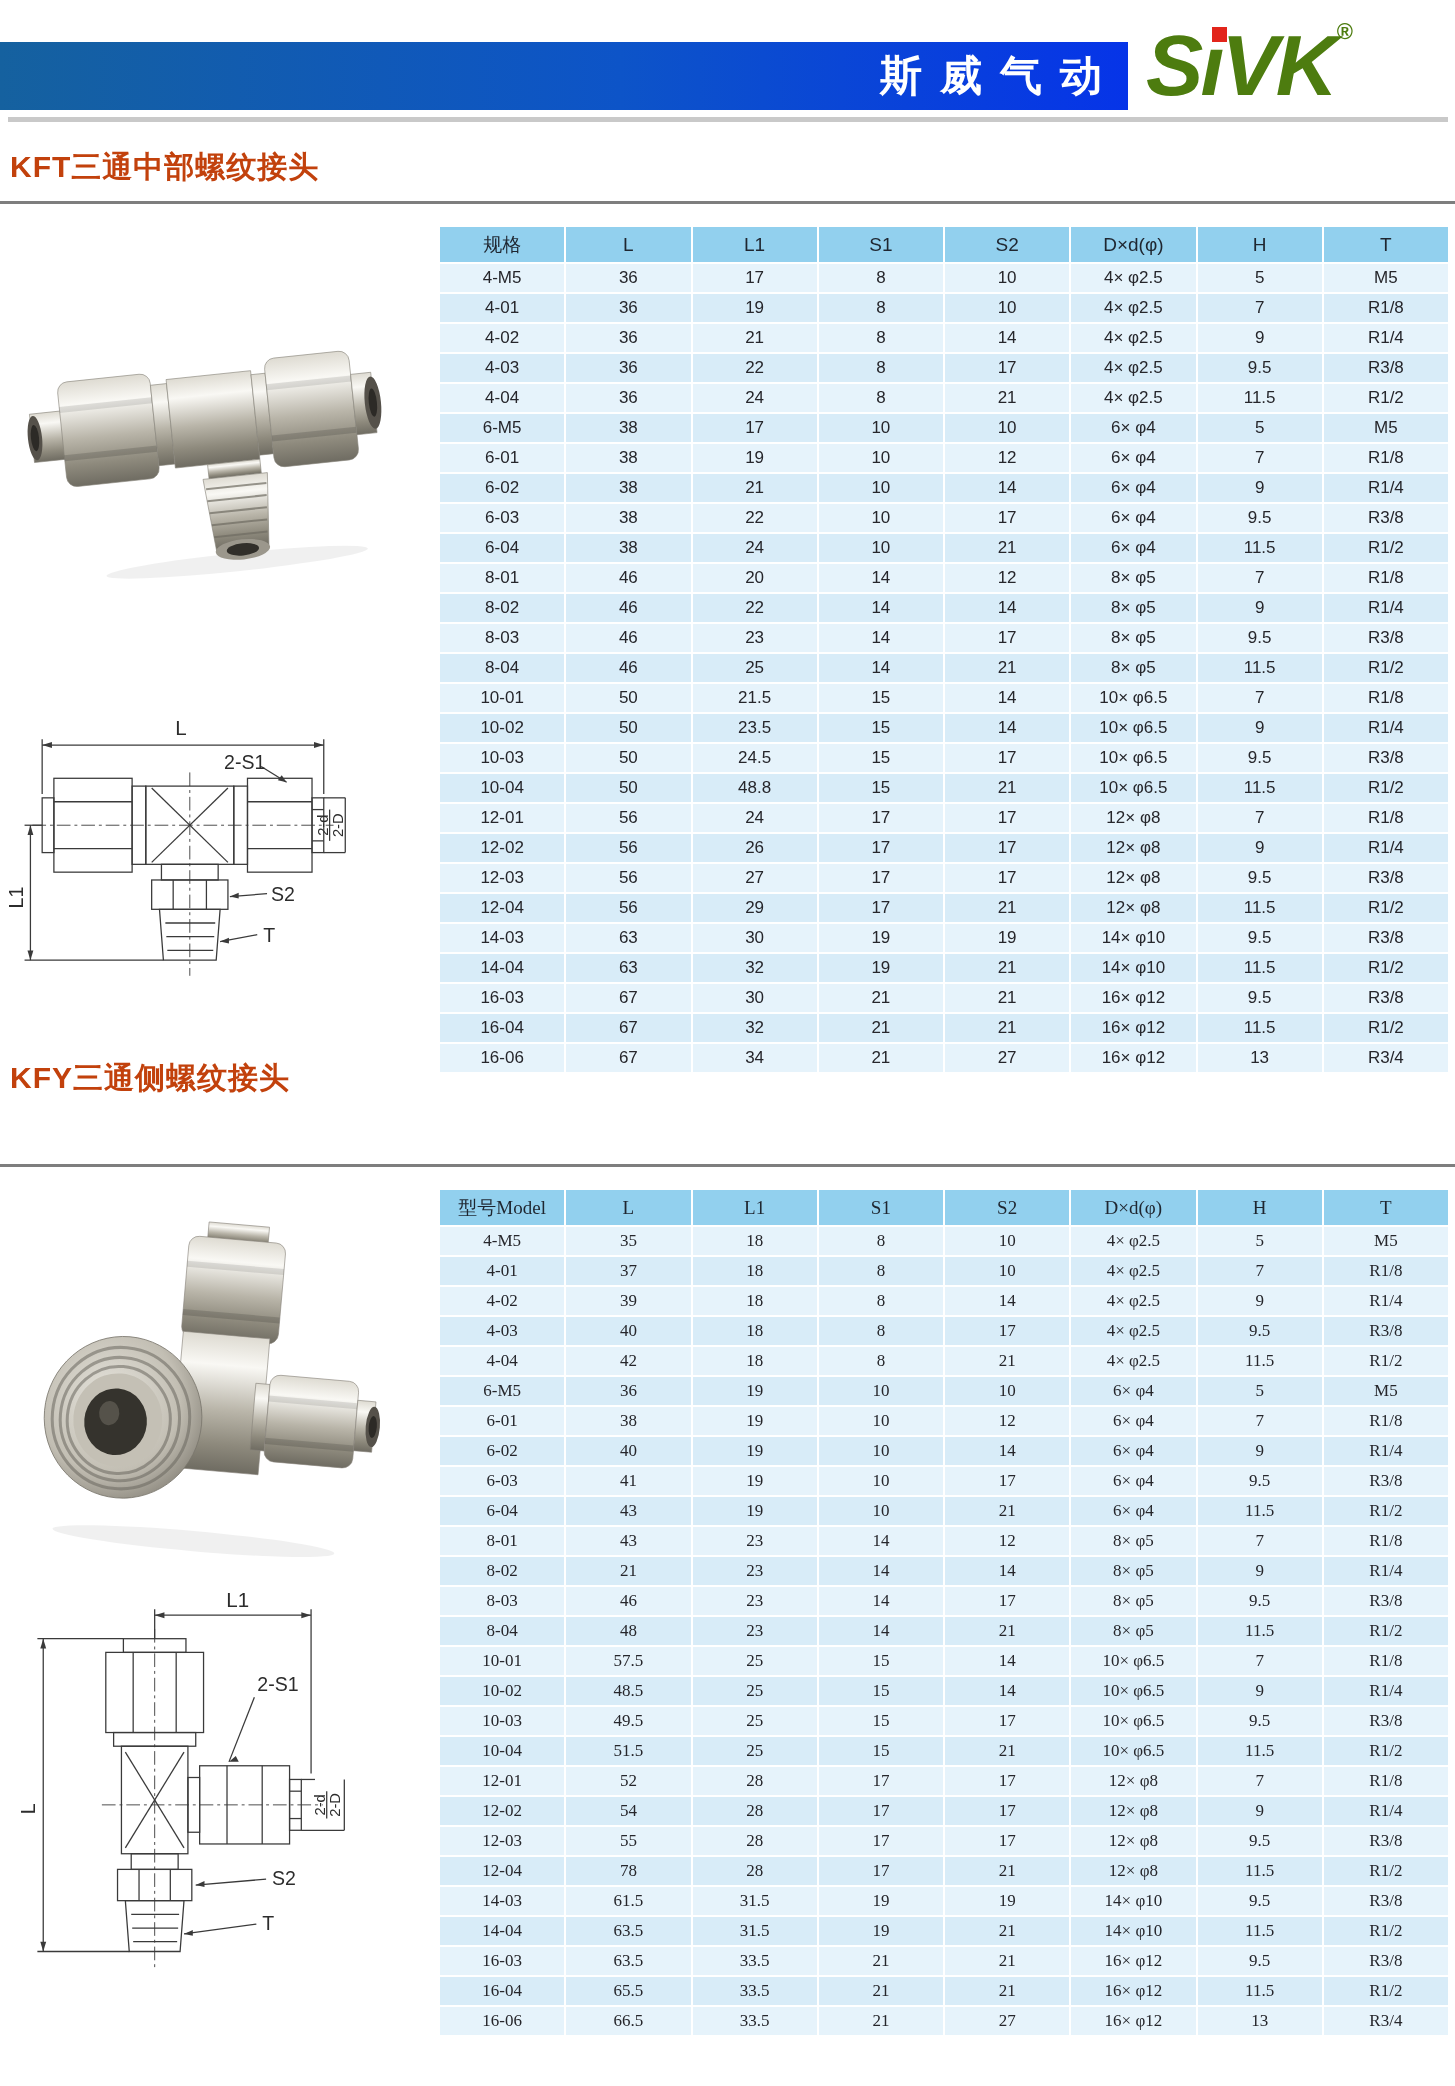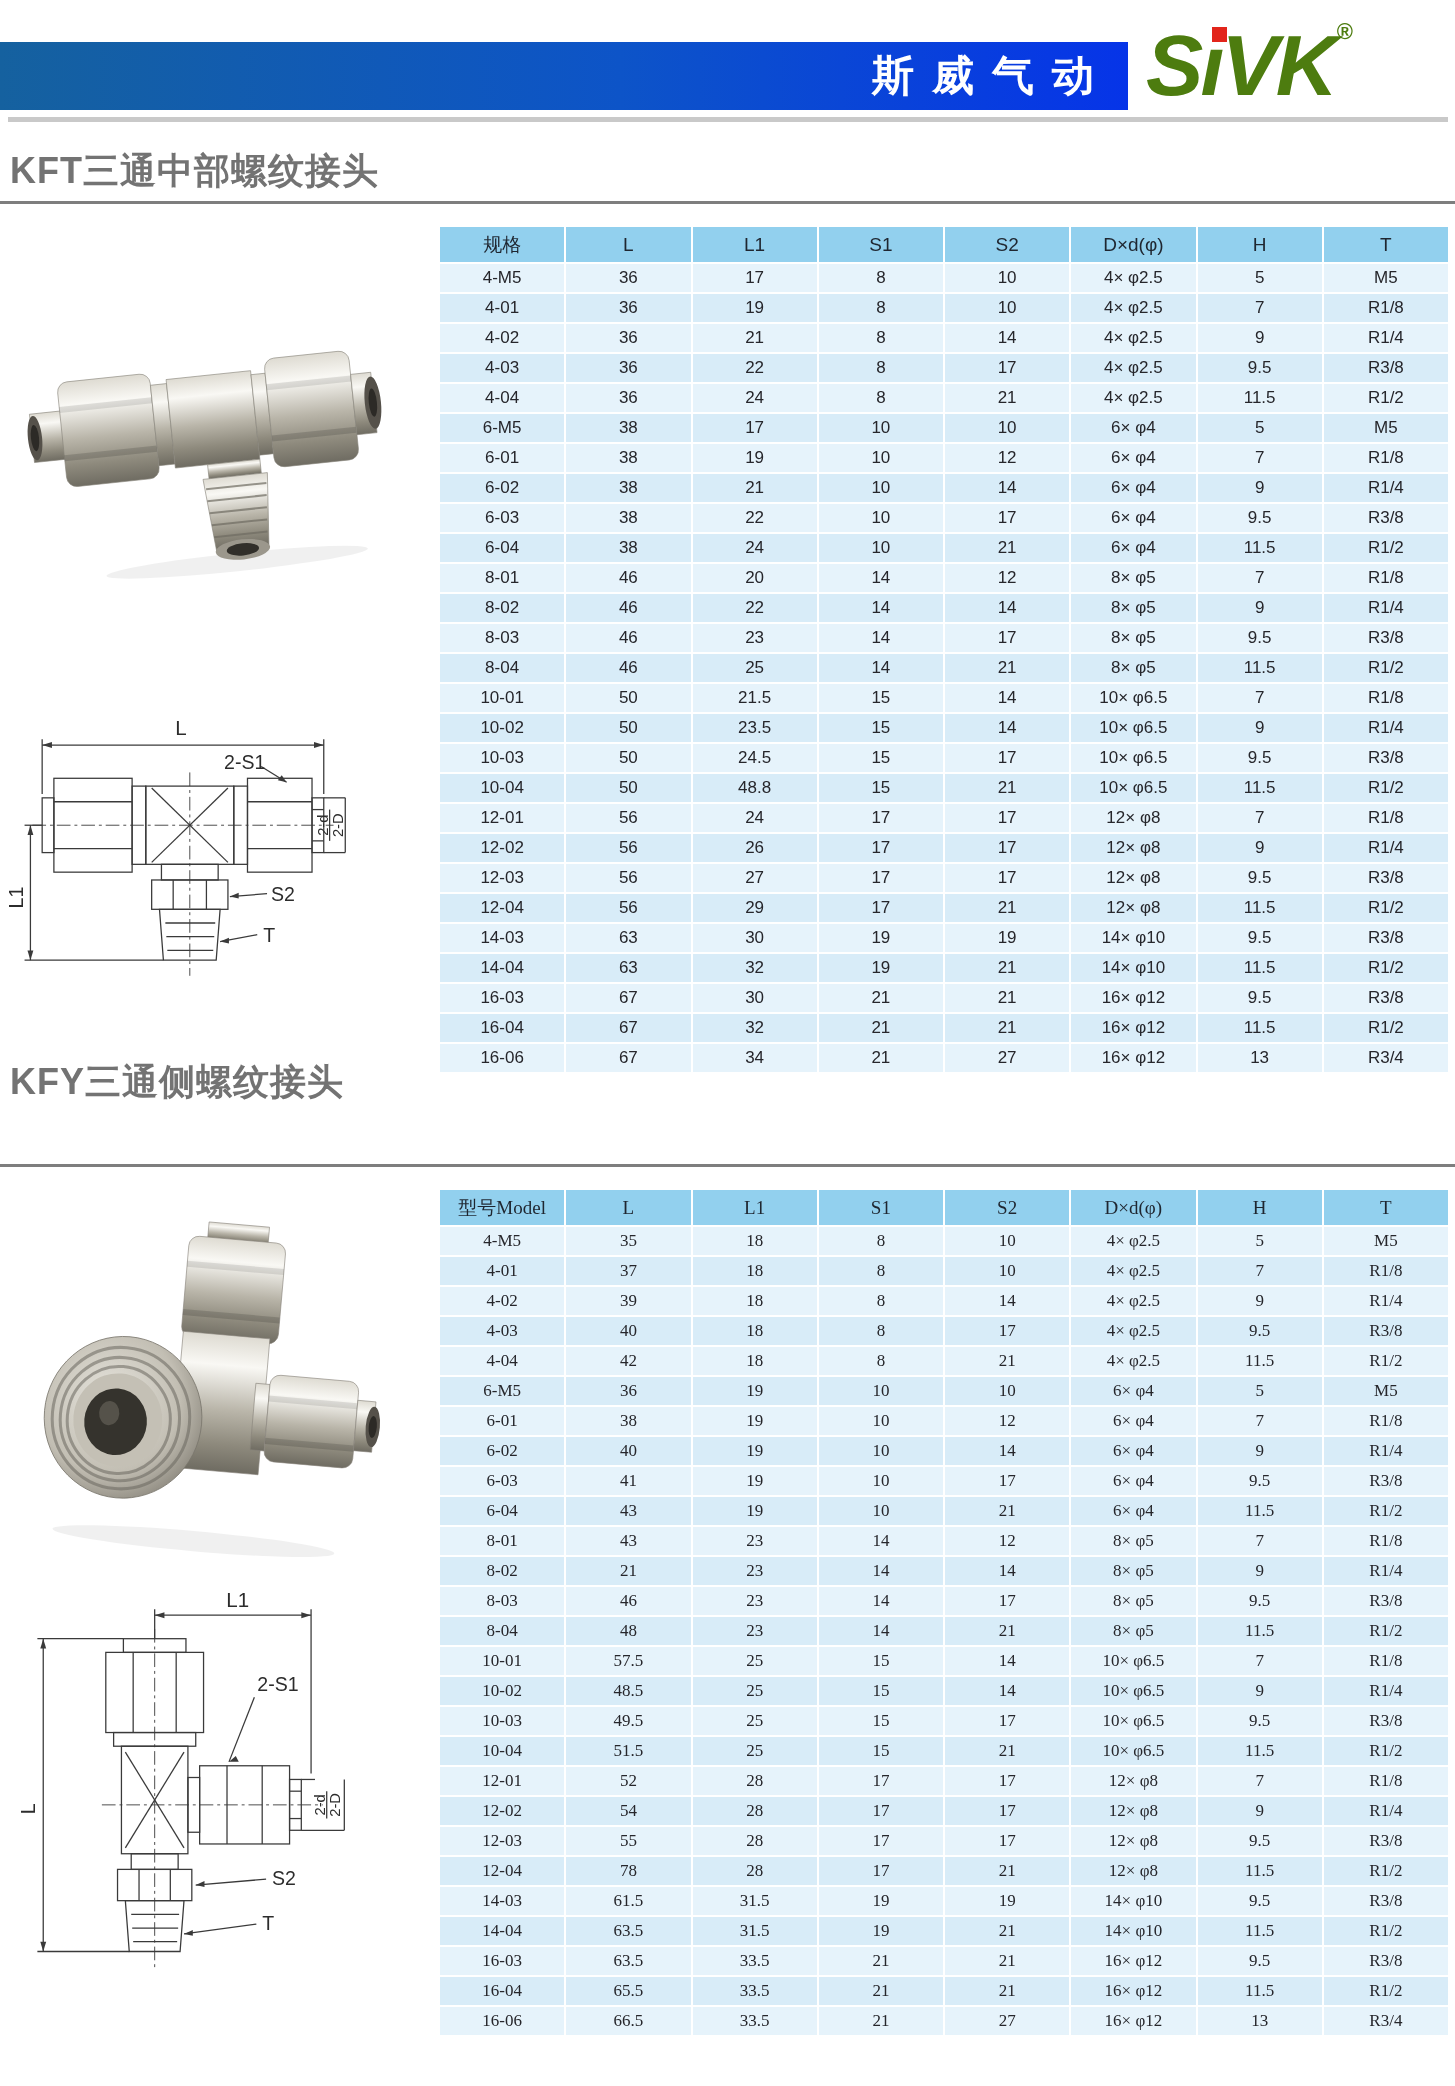--- a/index.html
+++ b/index.html
@@ -3,33 +3,33 @@
 <meta charset="utf-8">
 <style>
   * { margin:0; padding:0; box-sizing:border-box; }
   html,body { background:#ffffff; }
   body { font-family:"Liberation Sans", sans-serif; }
   .page { position:relative; width:1455px; height:2086px; background:#fff; overflow:hidden; }
 
   
   .brand-bar { position:absolute; left:0; top:42px; width:1128px; height:68px;
     background:linear-gradient(90deg,#15619f 0%, #0d54c8 55%, #0634e8 100%);
-    display:flex; align-items:center; justify-content:flex-end; padding-right:16px; }
+    display:flex; align-items:center; justify-content:flex-end; padding-right:8px; }
   .brand-text { color:#fff; font-size:42px; font-weight:bold; letter-spacing:18px; line-height:1; white-space:nowrap; }
   .brand-underline { position:absolute; left:8px; top:117px; width:1440px; height:5px; background:#c9c9c9; }
 
   
   .logo { position:absolute; left:1146px; top:17px; height:96px; color:#4d7c0f;
     font-weight:bold; font-style:italic; font-size:86px; line-height:96px; letter-spacing:-3px; white-space:nowrap; }
   .logo-i { position:relative; display:inline-block; }
   .logo-i .idot { position:absolute; top:10px; left:12px; width:15px; height:15px; background:#e2251b; }
   .logo-reg { display:inline-block; font-style:normal; font-size:22px; vertical-align:top; line-height:30px; letter-spacing:0; margin-left:2px; }
 
   
-  .section-title { position:absolute; left:10px; font-size:36px; font-weight:bold; color:#737373; letter-spacing:1px; white-space:nowrap; }
+  .section-title { position:absolute; left:10px; font-size:30px; font-weight:bold; color:#c2410c; letter-spacing:1px; white-space:nowrap; }
   .rule { position:absolute; left:0; width:1455px; height:3px; background:#7e7e7e; }
 
   
   table.spec { position:absolute; left:438px; width:1012px; border-collapse:separate; border-spacing:2px; table-layout:fixed; }
   table.spec th { height:35px; background:#92d0ee; color:#1f2630; font-size:19px; font-weight:normal; text-align:center; }
   table.spec td { height:28px; background:#e6f3fb; color:#26262b; font-size:17px; text-align:center; }
   table.spec tbody tr:nth-child(even) td { background:#d8ecf8; }
 
   
   .figure { position:absolute; }

